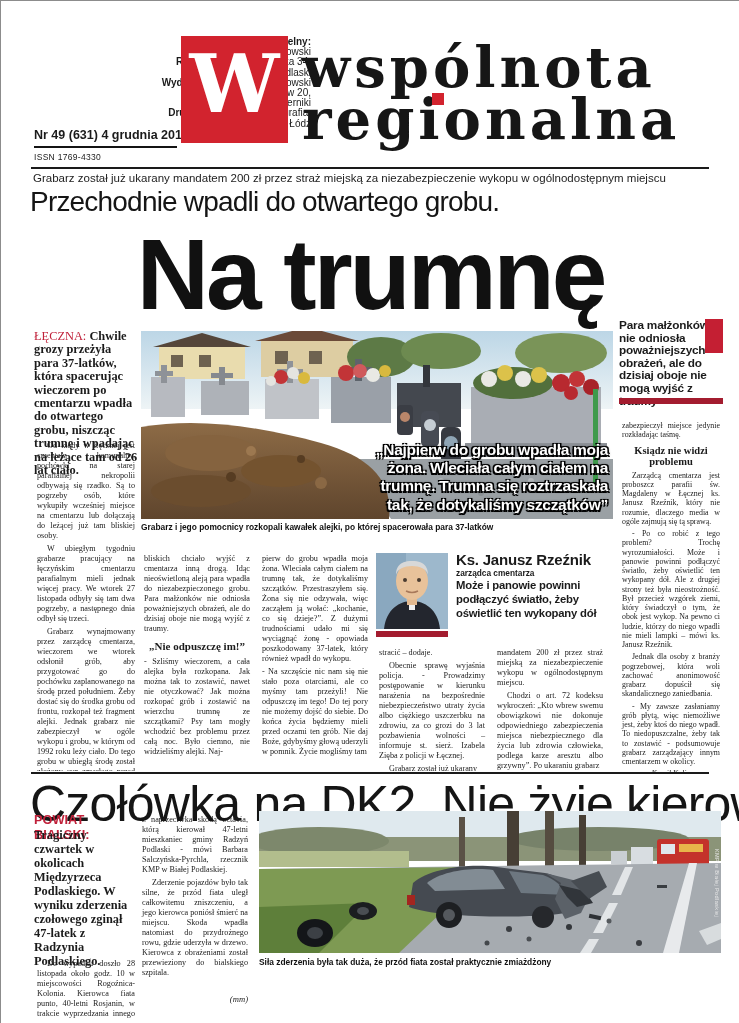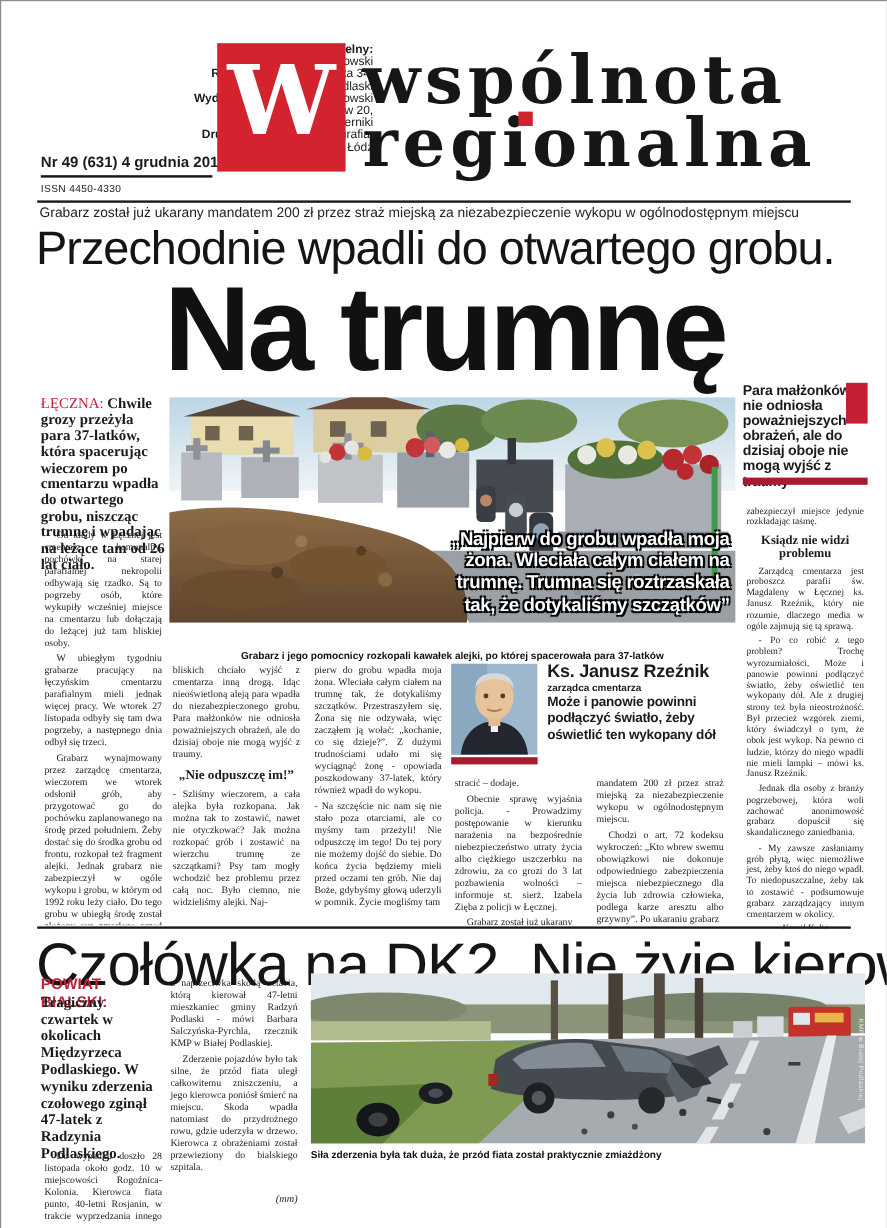--- a/index.html
+++ b/index.html
@@ -14,42 +14,42 @@
   .issn{left:33px;top:151px;font-size:8.5px;letter-spacing:.3px;}
   .logo-square{left:180px;top:35px;width:107px;height:107px;background:#d2232e;
                display:flex;align-items:center;justify-content:center;}
   .logo-square span{color:#fff;font-family:"DejaVu Serif",serif;font-weight:bold;font-size:80px;line-height:1;transform:translateY(-6px);}
   .logo-word{left:301px;top:40px;font-family:"DejaVu Serif",serif;font-weight:bold;
              font-size:56px;line-height:52px;letter-spacing:4px;color:#161616;white-space:nowrap;}
   .logo-idot{left:431px;top:92px;width:12px;height:12px;background:#d2232e;}
   .rule1{left:30px;top:166px;width:678px;height:2px;background:#1a1a1a;}
   
   .strap{left:32px;top:171px;width:680px;font-size:11.5px;color:#222;}
-  .h1top{left:29px;top:185px;width:690px;font-size:39px;font-weight:400;letter-spacing:-.8px;white-space:nowrap;color:#151515;}
+  .h1top{left:29px;top:185px;width:690px;font-size:28px;font-weight:400;letter-spacing:-.8px;white-space:nowrap;color:#151515;}
   .h1main{left:0;top:226px;width:739px;text-align:center;font-size:100px;line-height:.95;
           font-weight:bold;letter-spacing:-3px;color:#111;}
   .body-col{font-family:"Liberation Serif",serif;font-size:8.2px;line-height:1.22;
             text-align:justify;overflow:hidden;}
   .body-col p{margin:3px;text-indent:10px;}
   .body-col p.cont{text-indent:0;}
   .kick{color:#c0213a;font-weight:normal;}
   .lead1{left:33px;top:329px;width:104px;font-family:"Liberation Serif",serif;
          font-weight:bold;font-size:12.4px;line-height:1.08;}
   .colL{left:33px;top:437px;width:104px;height:333px;}
   .subh{font-family:"Liberation Serif",serif;font-weight:bold;font-size:11px;
         text-align:center;text-indent:0 !important;margin:6px 0 4px !important;}
   
   .photo1{left:140px;top:330px;width:472px;height:188px;}
   .photo1 svg{display:block;width:100%;height:100%;}
   .photo-quote{position:absolute;right:5px;bottom:5px;width:310px;text-align:right;
                font-weight:bold;font-size:15.5px;line-height:1.18;color:#fff;white-space:pre-line;
                letter-spacing:-.3px;
                text-shadow:-1.5px -1.5px 0 #000,1.5px -1.5px 0 #000,-1.5px 1.5px 0 #000,1.5px 1.5px 0 #000,0 0 3px #000;}
   .caption{font-weight:bold;font-size:8.4px;color:#111;}
-  .cap1{left:140px;top:540px;width:472px;text-align:center;}
+  .cap1{left:140px;top:521px;width:472px;}
   
   .colA{left:140px;top:550px;width:112px;height:220px;}
   .colB{left:258px;top:550px;width:112px;height:220px;}
   .colC{left:375px;top:644px;width:112px;height:126px;}
   .colD{left:493px;top:644px;width:112px;height:126px;}
   
   .priestbox{left:375px;top:550px;width:232px;height:92px;}
   .priest-photo{position:absolute;left:0;top:2px;width:72px;height:76px;}
   .priest-bar{position:absolute;left:0;top:80px;width:72px;height:6px;background:#a31c2f;}
   .priest-name{position:absolute;left:80px;top:0;font-size:15px;font-weight:bold;letter-spacing:-.2px;}
@@ -90,21 +90,21 @@
     <div><span class="mlabel"></span><span>21-300 Radzyń Podlaski</span></div>
     <div><span class="mlabel">Wydawca:</span><span> Mateusz Orzechowski</span></div>
     <div><span class="mlabel"></span><span>Wygnanów 20,</span></div>
     <div><span class="mlabel"></span><span>21-306 Czemierniki</span></div>
     <div><span class="mlabel">Druk:</span><span> Polska Press o/Poligrafia,</span></div>
     <div><span class="mlabel"></span><span>Drukarnia Łódź</span></div>
   </div>
 
   <div class="abs issue">Nr 49 (631) 4 grudnia 2018 r.</div>
   <div class="abs issue-rule"></div>
-  <div class="abs issn">ISSN 4450-4330</div>
+  <div class="abs issn">ISSN 1769-4330</div>
 
   <div class="abs logo-square">
       <span>W</span>
     </div>
   <div class="abs logo-word">
     <div>wspólnota</div>
     <div>regionalna</div>
   </div>
   <div class="abs logo-idot"></div>
 

